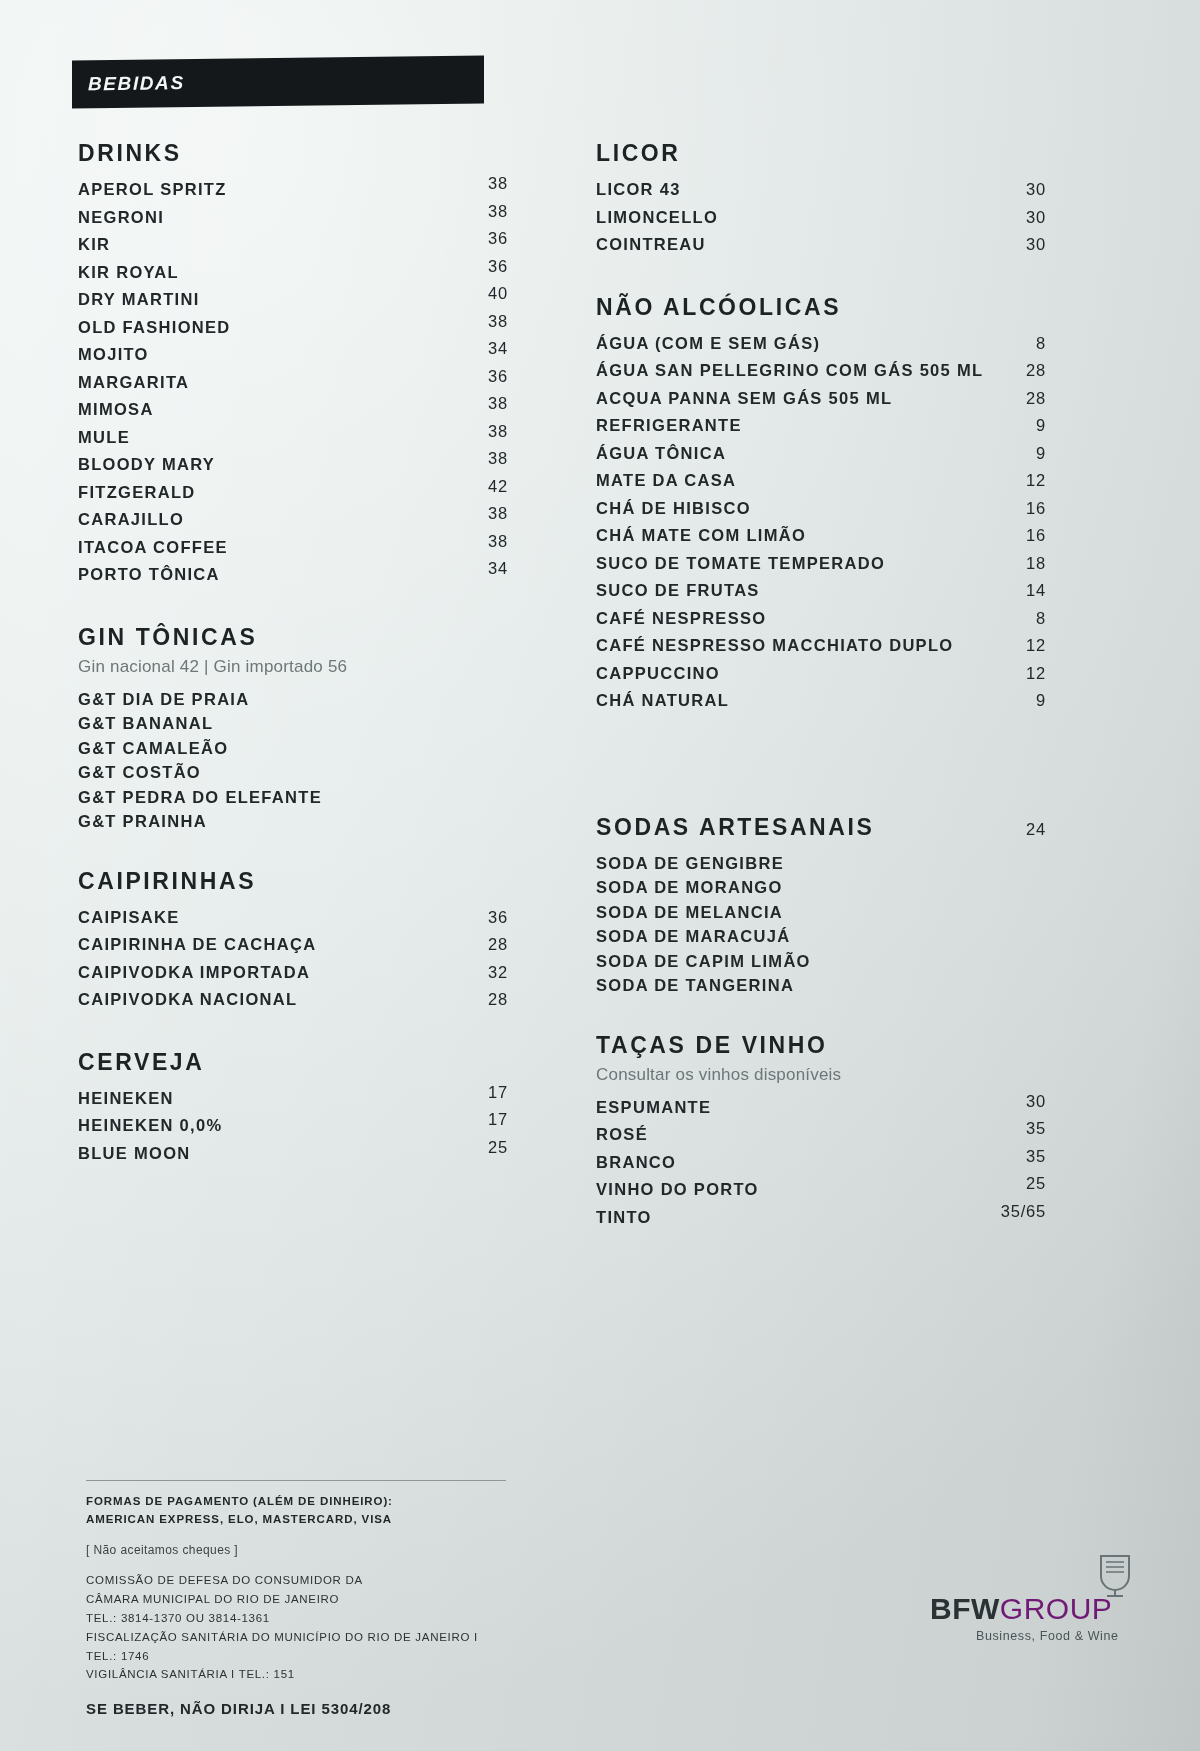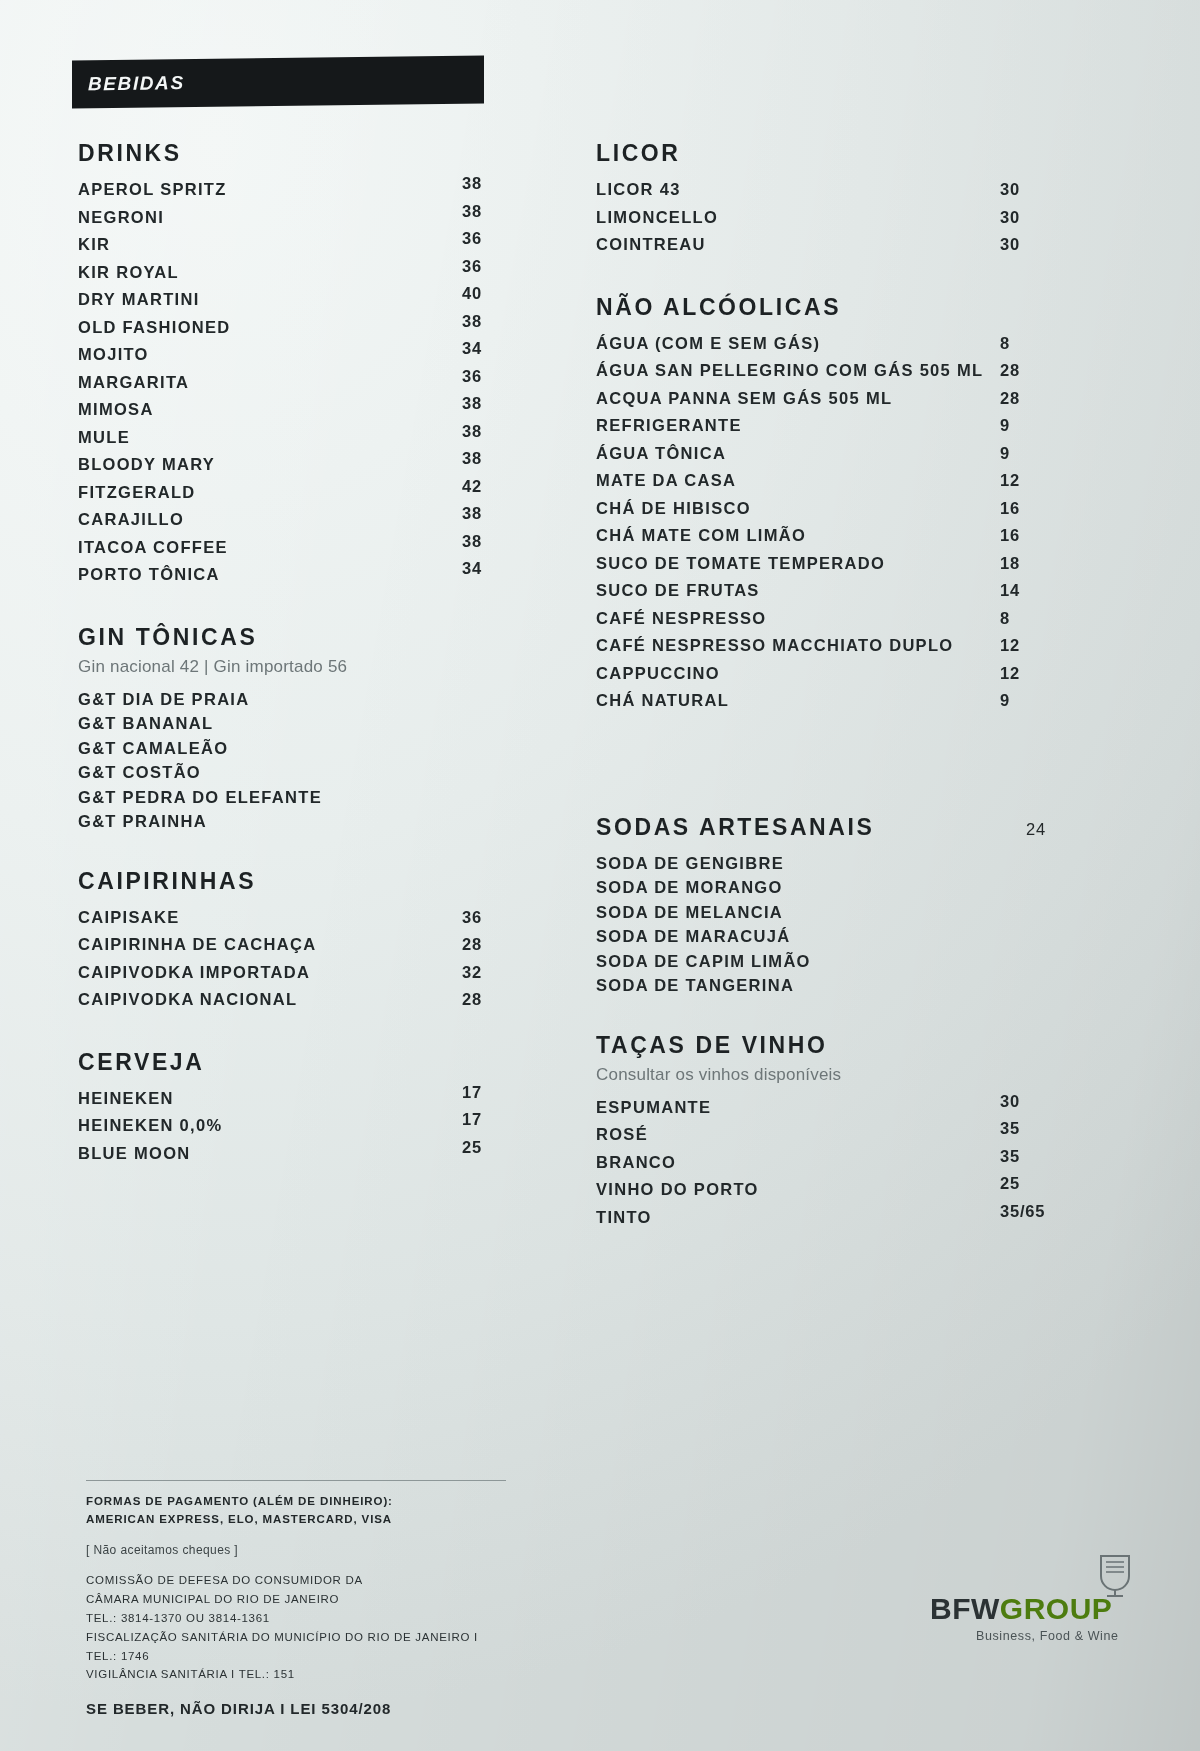--- a/index.html
+++ b/index.html
@@ -91,24 +91,24 @@
     letter-spacing: 1.3px;
     font-weight: bold;
     color: #22282a;
     line-height: 1;
     margin-bottom: 11px;
   }
   ul.items li .nm { flex: 0 0 auto; }
   ul.items li .sp { flex: 1 1 auto; }
   ul.items li .pr {
     flex: 0 0 auto;
-    font-weight: bold;
+    font-weight: normal;
     font-size: 16.5px;
     letter-spacing: .8px;
-    text-align: left;
+    text-align: right;
     min-width: 46px;
   }
   ul.items.noprice li { margin-bottom: 8px; }
   .gap-sm { height: 14px; }
   .gap-md { height: 30px; }
   .gap-lg { height: 46px; }
 
   
   .drinks li .pr { position: relative; top: -6px; }
 
@@ -179,21 +179,21 @@
     top: -38px;
     width: 34px;
     height: 44px;
   }
   .logo .name {
     font-size: 30px;
     letter-spacing: .5px;
     color: #2b3234;
     font-weight: bold;
   }
-  .logo .name .grp { font-weight: bold; color: #4d7c0f; }
+  .logo .name .grp { font-weight: normal; color: #701a75; }
   .logo .tag {
     font-size: 12.5px;
     letter-spacing: .6px;
     color: #4a5355;
     margin-top: 3px;
     margin-left: 46px;
   }
 </style>
 </head>
 <body>

